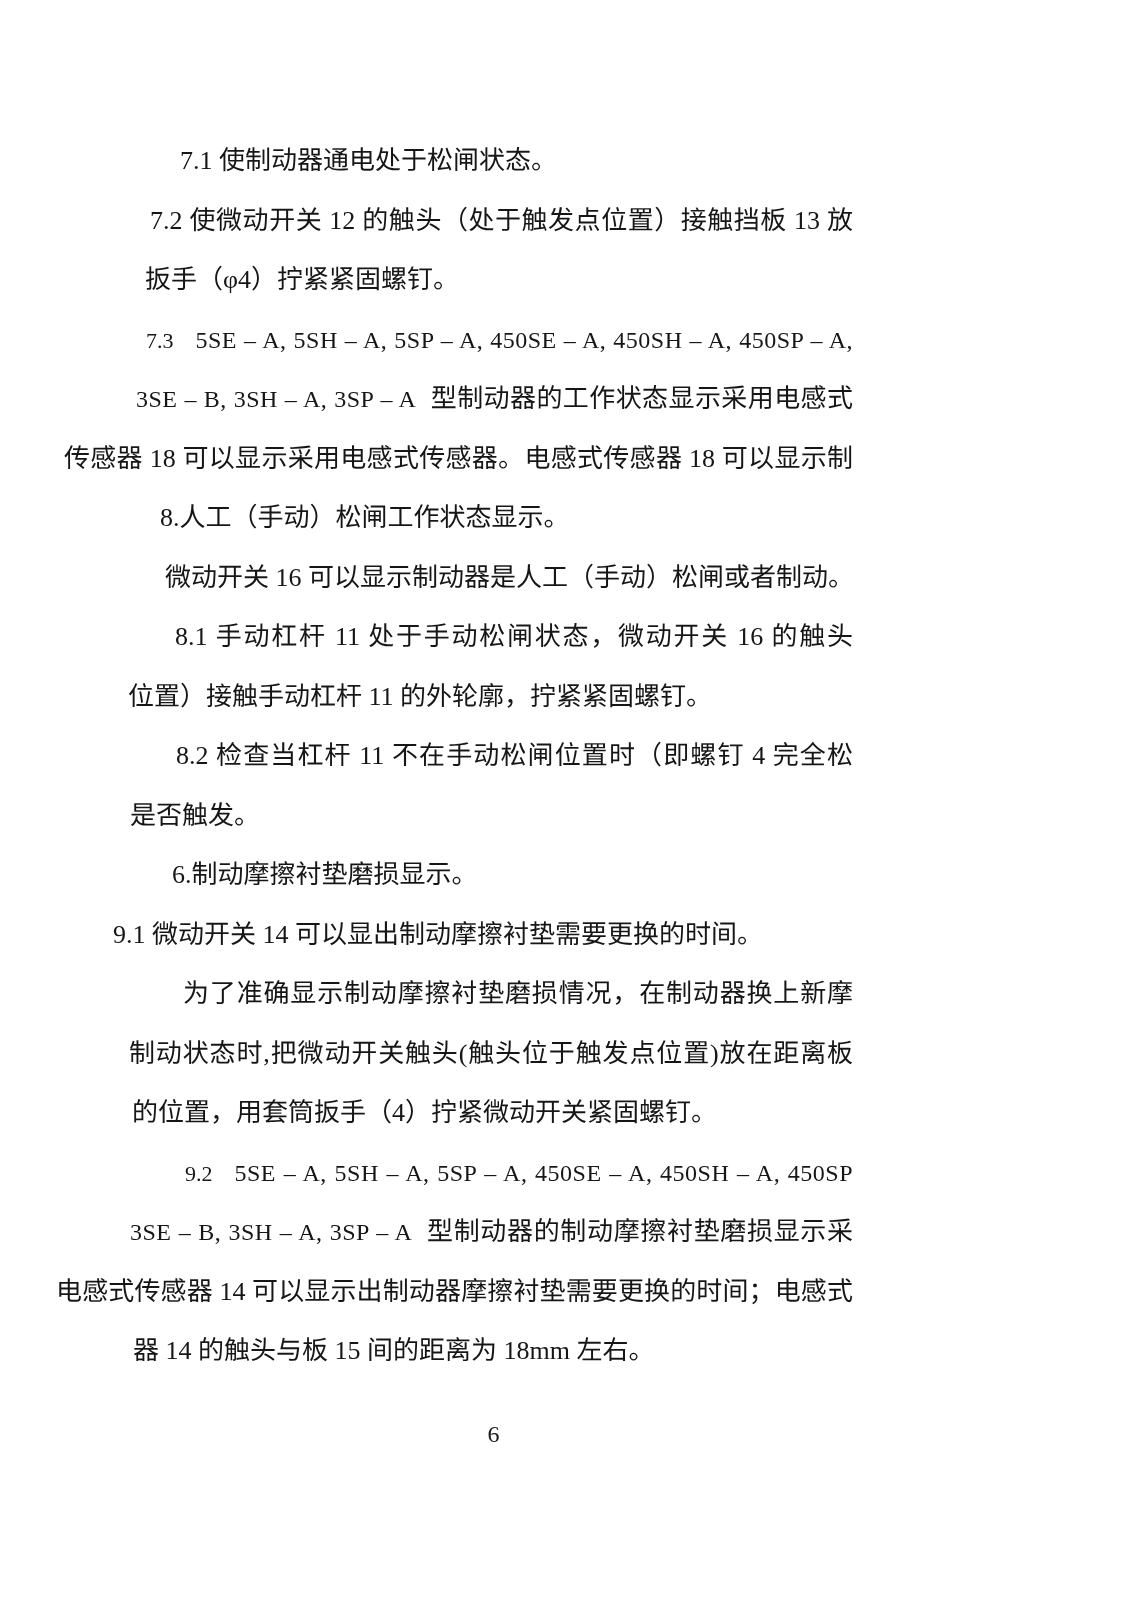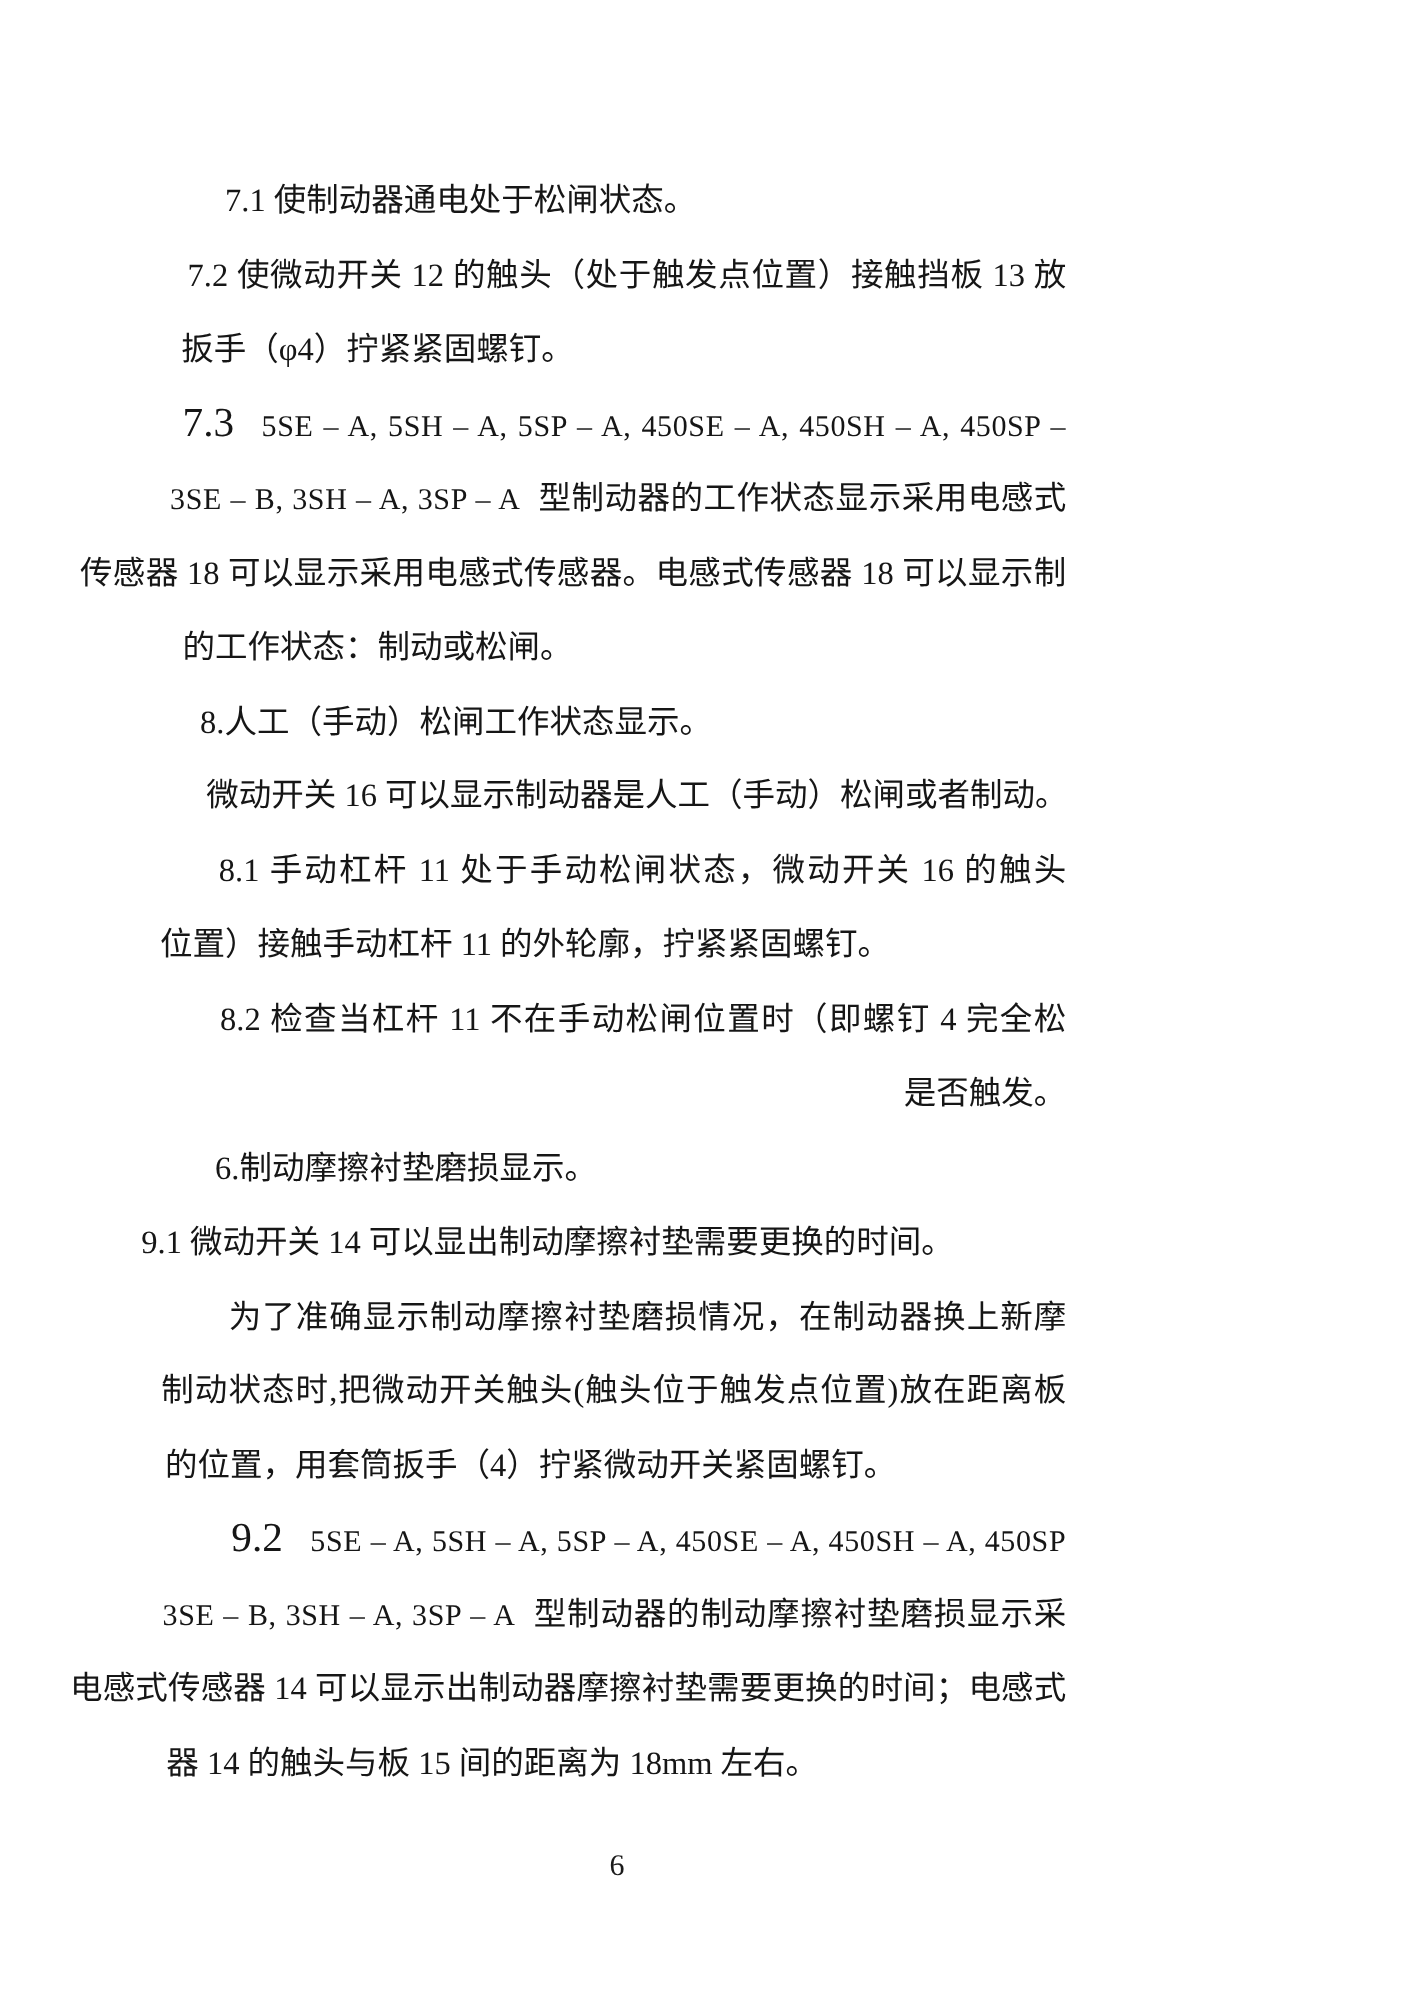--- a/index.html
+++ b/index.html
@@ -28,21 +28,21 @@
     overflow: hidden;
     padding-right: 134px;
   }
   .just {
     white-space: normal;
     text-align: justify;
     text-align-last: justify;
     text-justify: inter-character;
   }
   .sec-num {
-    font-size: 33px;
+    font-size: 22px;
     margin-right: 22px;
   }
   .models {
     font-size: 24px;
     letter-spacing: 0.5px;
   }
   .models.lead {
     margin-right: 14px;
   }
   
@@ -51,21 +51,21 @@
   .i3  { padding-left: 145px; }
   .i4  { padding-left: 146px; }
   .i5  { padding-left: 136px; }
   .i6  { padding-left: 64px; }
   .i7  { padding-left: 146px; }
   .i8  { padding-left: 160px; }
   .i9  { padding-left: 165px; }
   .i10 { padding-left: 175px; }
   .i11 { padding-left: 128px; }
   .i12 { padding-left: 176px; }
-  .i13 { padding-left: 130px; text-align: right; }
+  .i13 { padding-left: 130px; }
   .i14 { padding-left: 172px; }
   .i15 { padding-left: 113px; }
   .i16 { padding-left: 183px; }
   .i17 { padding-left: 129px; }
   .i18 { padding-left: 132px; }
   .i19 { padding-left: 185px; }
   .i20 { padding-left: 130px; }
   .i21 { padding-left: 56px; }
   .i22 { padding-left: 133px; }
   .page-number {
@@ -87,21 +87,20 @@
     <div class="line just i2"><span>7.2 使微动开关 12 的触头（处于触发点位置）接触挡板 13 放置。用套筒</span></div>
 
     <div class="line i3"><span>扳手（φ4）拧紧紧固螺钉。</span></div>
 
     <div class="line just i4"><span class="sec-num">7.3</span><span class="models">5SE – A, 5SH – A, 5SP – A, 450SE – A, 450SH – A, 450SP – A, 4SE – B, 4SH – A, 4SP – A,</span></div>
 
     <div class="line just i5"><span class="models lead">3SE – B, 3SH – A, 3SP – A</span><span>型制动器的工作状态显示采用电感式传感器。电感式</span></div>
 
     <div class="line just i6"><span>传感器 18 可以显示采用电感式传感器。电感式传感器 18 可以显示制动器</span></div>
 
-    <div class="line i7"><span>的工作状态：制动或松闸。</span></div>
 
     <div class="line i8"><span>8.人工（手动）松闸工作状态显示。</span></div>
 
     <div class="line i9"><span>微动开关 16 可以显示制动器是人工（手动）松闸或者制动。</span></div>
 
     <div class="line just i10"><span>8.1 手动杠杆 11 处于手动松闸状态，微动开关 16 的触头（处于触发点</span></div>
 
     <div class="line i11"><span>位置）接触手动杠杆 11 的外轮廓，拧紧紧固螺钉。</span></div>
 
     <div class="line just i12"><span>8.2 检查当杠杆 11 不在手动松闸位置时（即螺钉 4 完全松开）微动开关</span></div>

